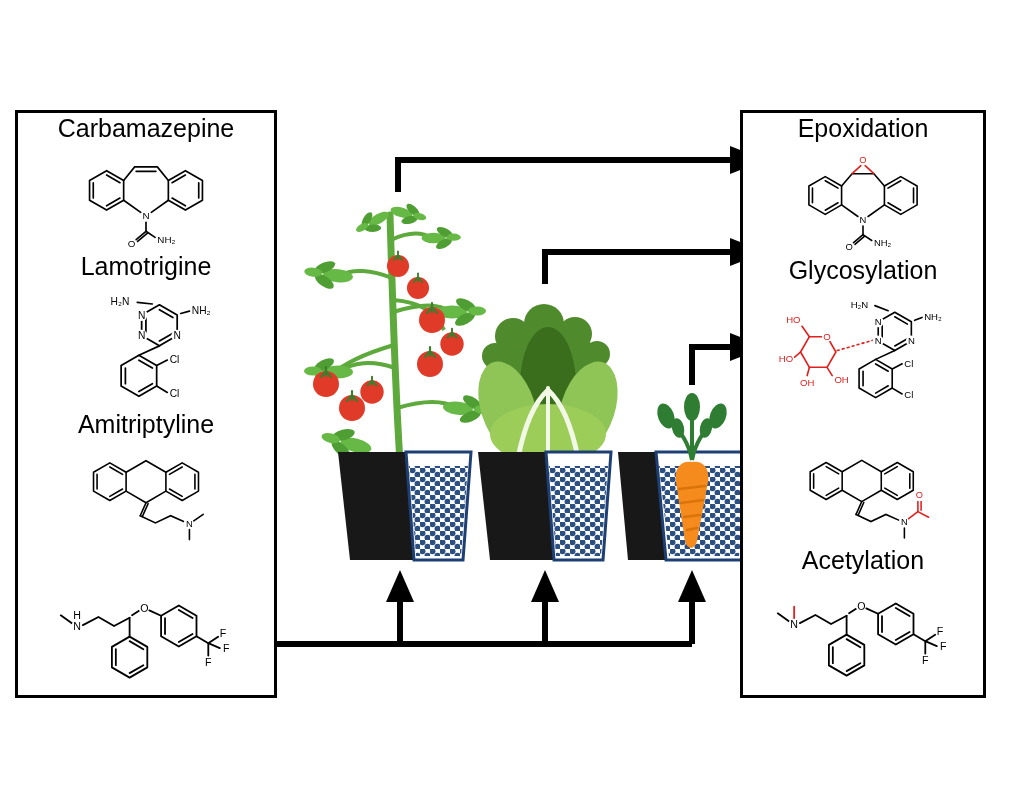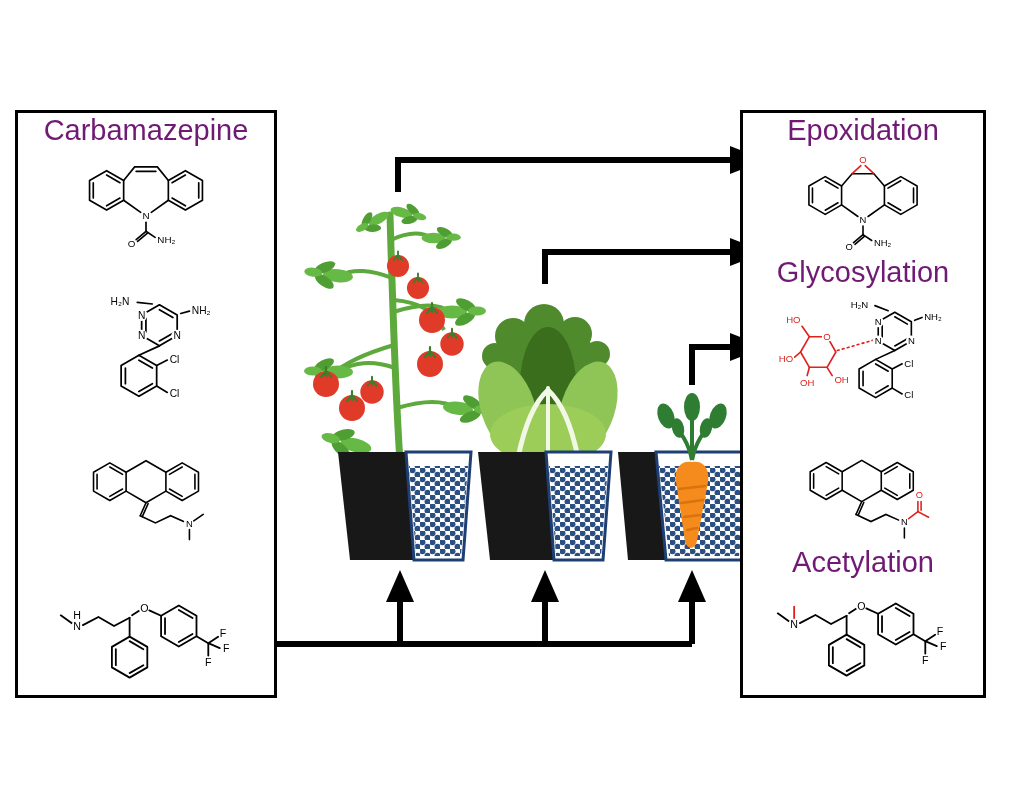--- a/index.html
+++ b/index.html
@@ -3,21 +3,21 @@
 <meta charset="utf-8">
 <style>
   html,body{margin:0;padding:0;background:#fff;}
   #canvas{position:relative;width:1024px;height:791px;background:#fff;
           font-family:"Liberation Sans","DejaVu Sans",sans-serif;overflow:hidden;}
   #scene{position:absolute;left:0;top:0;}
   .panel{position:absolute;border:3px solid #000;background:#fff;}
   #left-panel{left:15px;top:110px;width:256px;height:582px;}
   #right-panel{left:740px;top:110px;width:240px;height:582px;}
   .block{position:absolute;left:0;right:0;text-align:center;}
-  .cmpd-title{font-size:29px;color:#701a75;line-height:1.1;white-space:nowrap;}
+  .cmpd-title{font-size:25px;color:#000000;line-height:1.1;white-space:nowrap;}
   svg text{font-family:"Liberation Sans","DejaVu Sans",sans-serif;font-size:13px;fill:#000;}
   svg text.red{fill:#e0201d;}
   .ringp{fill:none;stroke:#000;stroke-width:2.2;stroke-linejoin:round;}
   .ringr{fill:none;stroke:#e0201d;stroke-width:2.2;stroke-linejoin:round;}
   .b{stroke:#000;stroke-width:2.2;fill:none;stroke-linecap:round;}
   .r{stroke:#e0201d;stroke-width:2.2;fill:none;stroke-linecap:round;}
   .wc{fill:#fff;stroke:none;}
   .arrowline{stroke:#000;stroke-width:6;fill:none;stroke-linejoin:miter;}
   .arrowhead{fill:#000;stroke:none;}
 </style>
@@ -173,20 +173,21 @@
         <path class="b" d="M70.5,65 L93,81 M129.5,65 L107,81"></path>
         <text x="100" y="90" text-anchor="middle">N</text>
         <path class="b" d="M100,94 L100,106"></path>
         <path class="b" d="M100,106 L87,117 M101.9,108.3 L88.9,119.3"></path>
         <text x="81" y="127" text-anchor="middle">O</text>
         <path class="b" d="M100,106 L112,114"></path>
         <text x="115" y="121" text-anchor="start">NH₂</text>
       </svg>
     </div>
 
+    <div class="block cmpd-title" style="top:140px">Lamotrigine</div>
     <div class="block" style="top:176px">
       <svg width="166" height="120" viewBox="0 0 210 152">
         <polygon class="ringp" points="122,20 144.5,33 144.5,59 122,72 99.5,33 99.5,33" display="none"></polygon>
         <polygon class="ringp" points="122,20 144.5,33 144.5,59 122,72 99.5,59 99.5,33"></polygon>
         <path class="b" d="M122,26.2 L139.1,36.1 M139.1,55.9 L122,65.8 M104.9,55.9 L104.9,36.1"></path>
         <circle class="wc" cx="99.5" cy="33" r="7.5"></circle>
           <circle class="wc" cx="99.5" cy="59" r="7.5"></circle>
           <circle class="wc" cx="144.5" cy="59" r="7.5"></circle>
         <text x="99.5" y="37.5" text-anchor="middle">N</text>
         <text x="99.5" y="63.5" text-anchor="middle">N</text>
@@ -198,20 +199,21 @@
         <path class="b" d="M122,72 L96,84"></path>
         <polygon class="ringp" points="96,84 118.5,97 118.5,123 96,136 73.5,123 73.5,97"></polygon>
         <path class="b" d="M96,90.2 L113.1,100.1 M113.1,119.9 L96,129.8 M78.9,119.9 L78.9,100.1"></path>
         <path class="b" d="M118.5,97 L132,90"></path>
         <text x="135" y="94" text-anchor="start">Cl</text>
         <path class="b" d="M118.5,123 L132,131"></path>
         <text x="135" y="137" text-anchor="start">Cl</text>
       </svg>
     </div>
 
+    <div class="block cmpd-title" style="top:298px">Amitriptyline</div>
     <div class="block" style="top:336px">
       <svg width="152" height="98" viewBox="0 0 210 135">
         <polygon class="ringp" points="55,19 77.5,32 77.5,58 55,71 32.5,58 32.5,32"></polygon>
         <path class="b" d="M55,24.7 L72.6,34.9 M72.6,55.1 L55,65.3 M37.4,55.1 L37.4,34.9"></path>
         <polygon class="ringp" points="155,19 177.5,32 177.5,58 155,71 132.5,58 132.5,32"></polygon>
         <path class="b" d="M137.4,34.9 L155,24.7 M172.6,34.9 L172.6,55.1 M155,65.3 L137.4,55.1"></path>
         <path class="b" d="M77.5,32 L105,16 L132.5,32"></path>
         <path class="b" d="M77.5,58 L105,74 M132.5,58 L105,74"></path>
         <path class="b" d="M105,74 L97,92 M107.9,75.3 L99.9,93.3"></path>
         <path class="b" d="M97,92 L118,102 L139,92 L157,100"></path>

